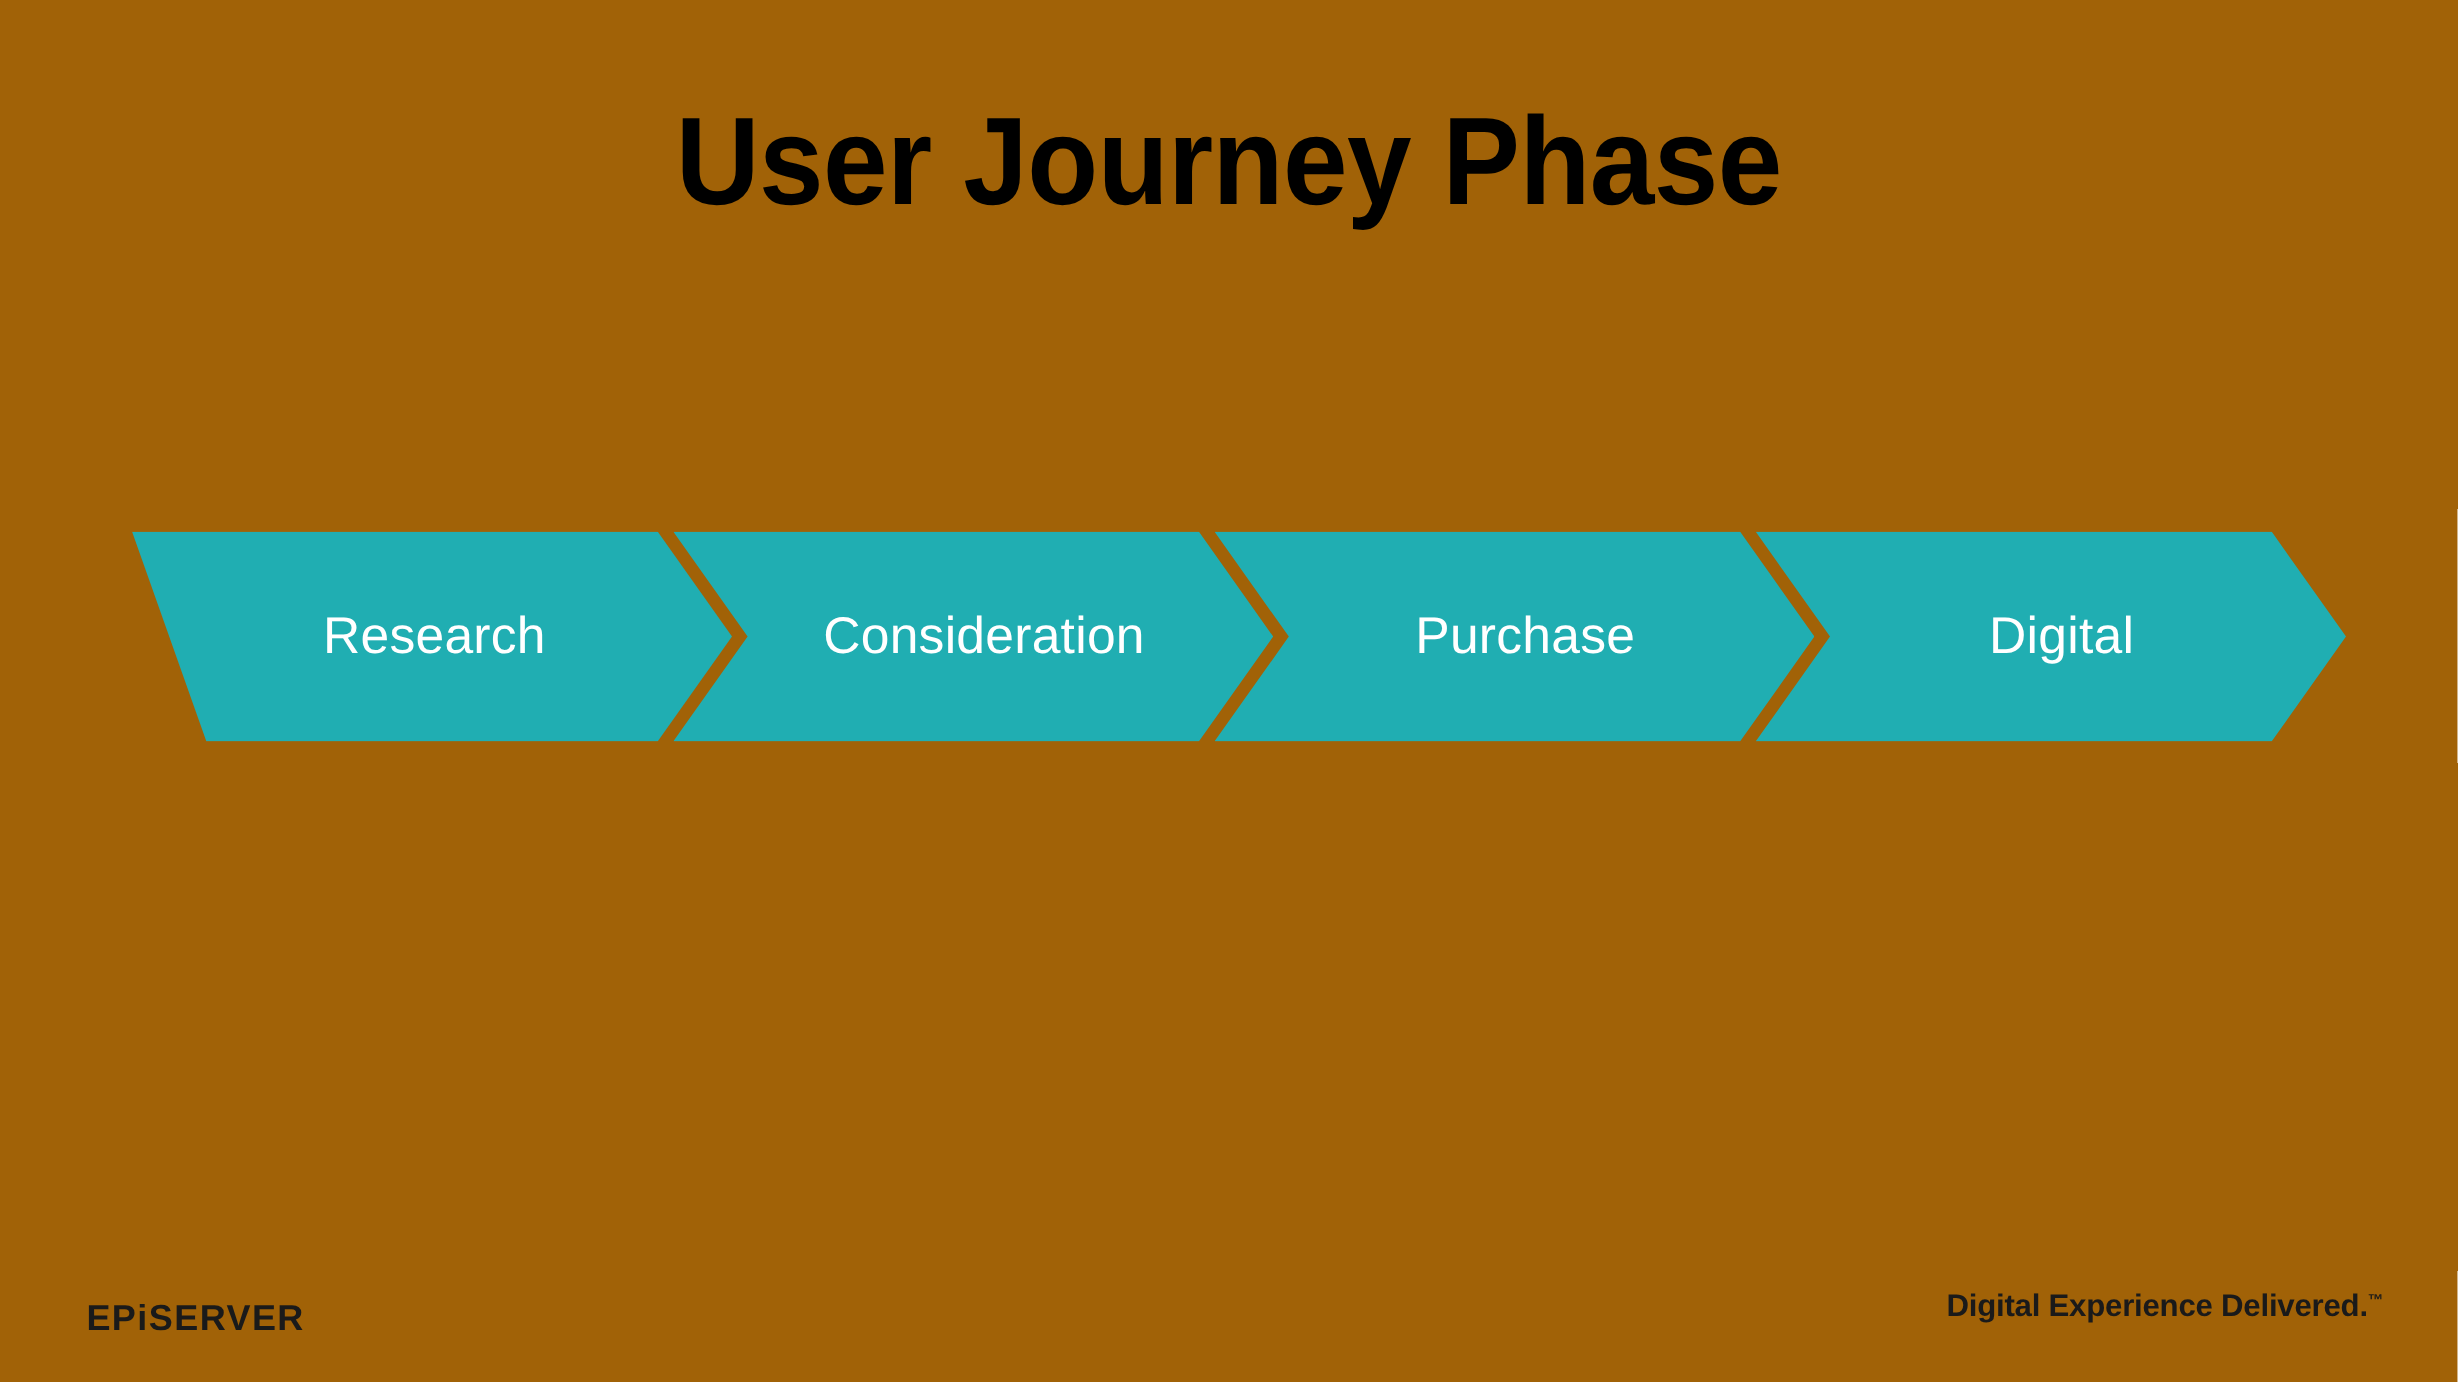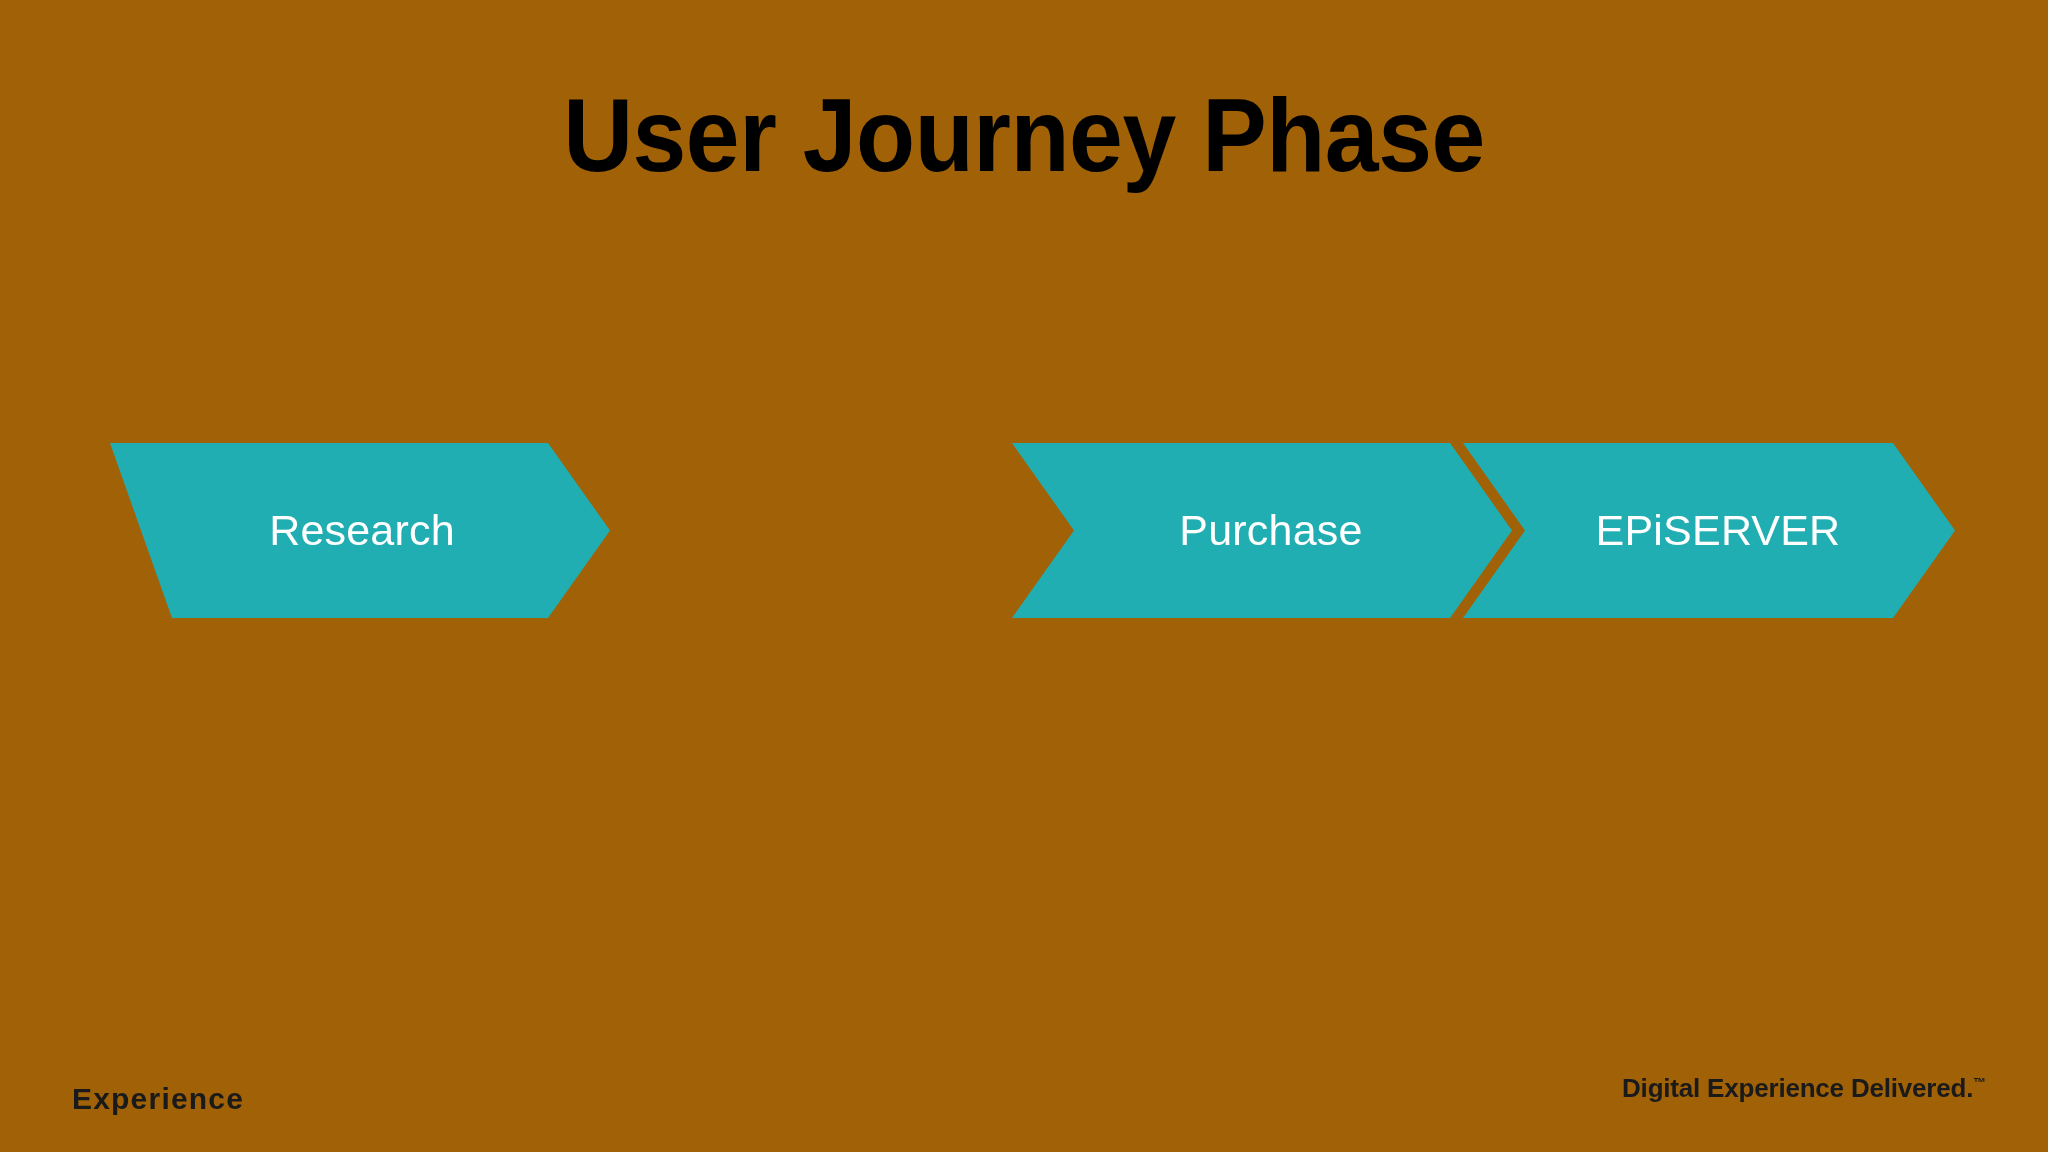--- a/index.html
+++ b/index.html
@@ -156,32 +156,36 @@
 
   <div class="title">User Journey Phase</div>
 
   <div class="flow">
 
     <div class="chev first" style="left:0px; width:500px;">
       <div class="shape"></div>
       <div class="label">Research</div>
     </div>
 
+    <div class="chev mid" style="left:451px; width:500px;">
+      <div class="shape"></div>
+      <div class="label">Consideration</div>
+    </div>
 
     <div class="chev mid" style="left:902px; width:500px;justify-content:center;">
       <div class="shape"></div>
       <div class="label">Purchase</div>
     </div>
 
     <div class="chev last" style="left:1353px; width:492px;">
       <div class="shape"></div>
-      <div class="label">EPiSERVER</div>
+      <div class="label">Digital</div>
     </div>
 
   </div>
 
-  <div class="footer-logo">Experience</div>
+  <div class="footer-logo">EPiSERVER</div>
 
   <div class="footer-tag">
     <span>Digital Experience Delivered.</span><span class="tm">™</span>
   </div>
 
 </div>
 
 </body></html>

